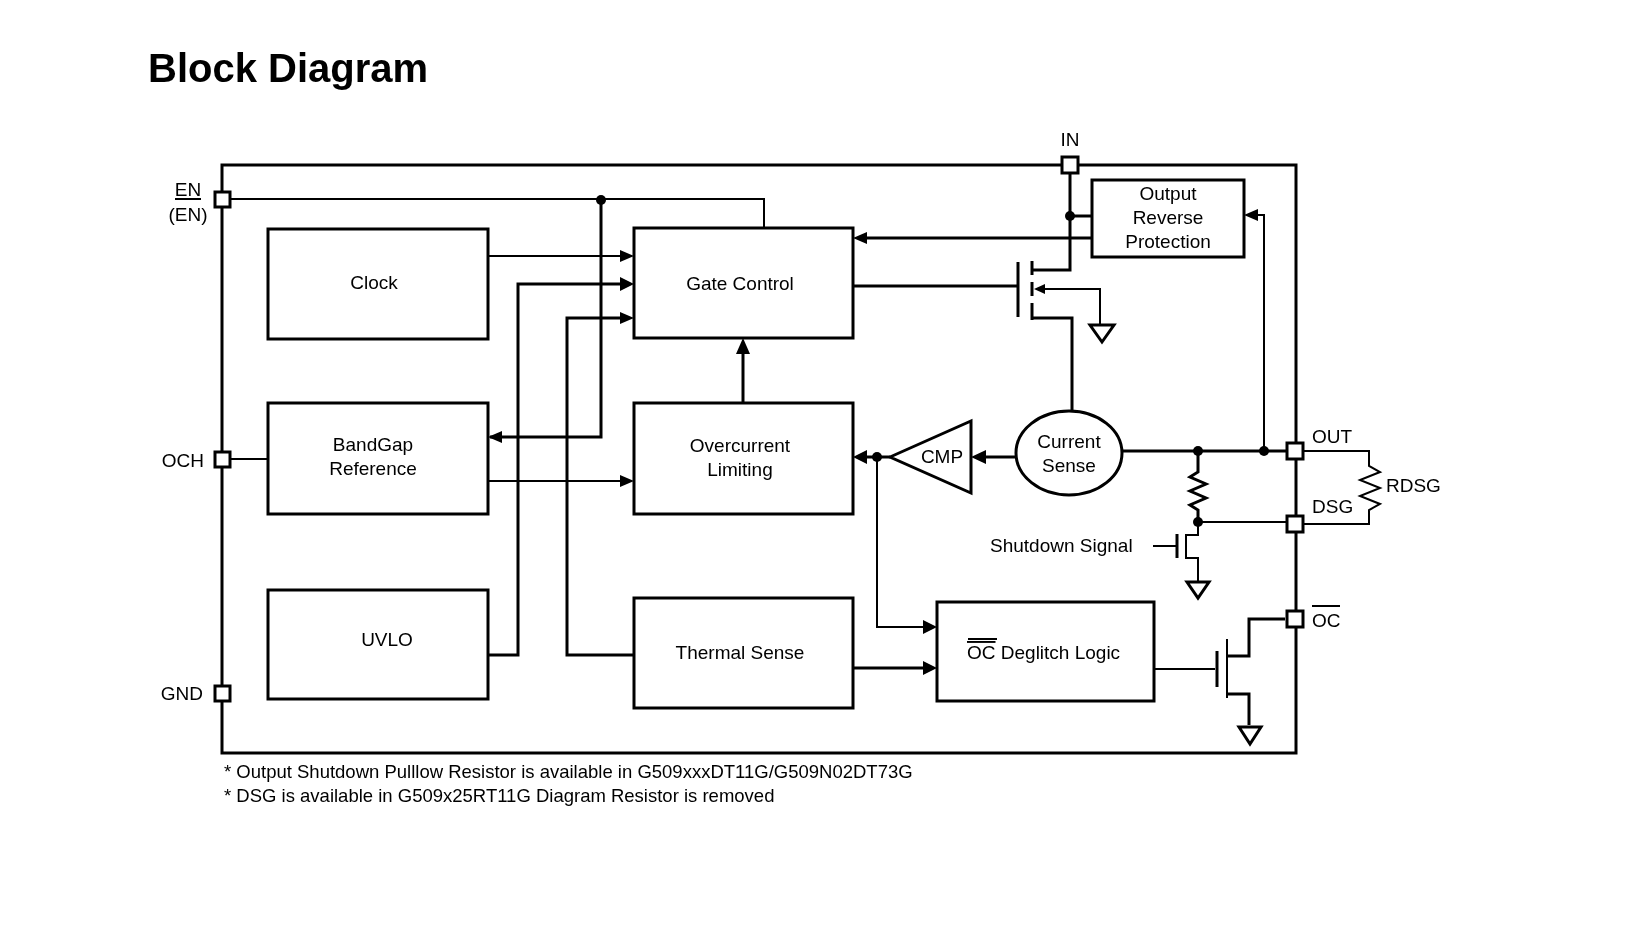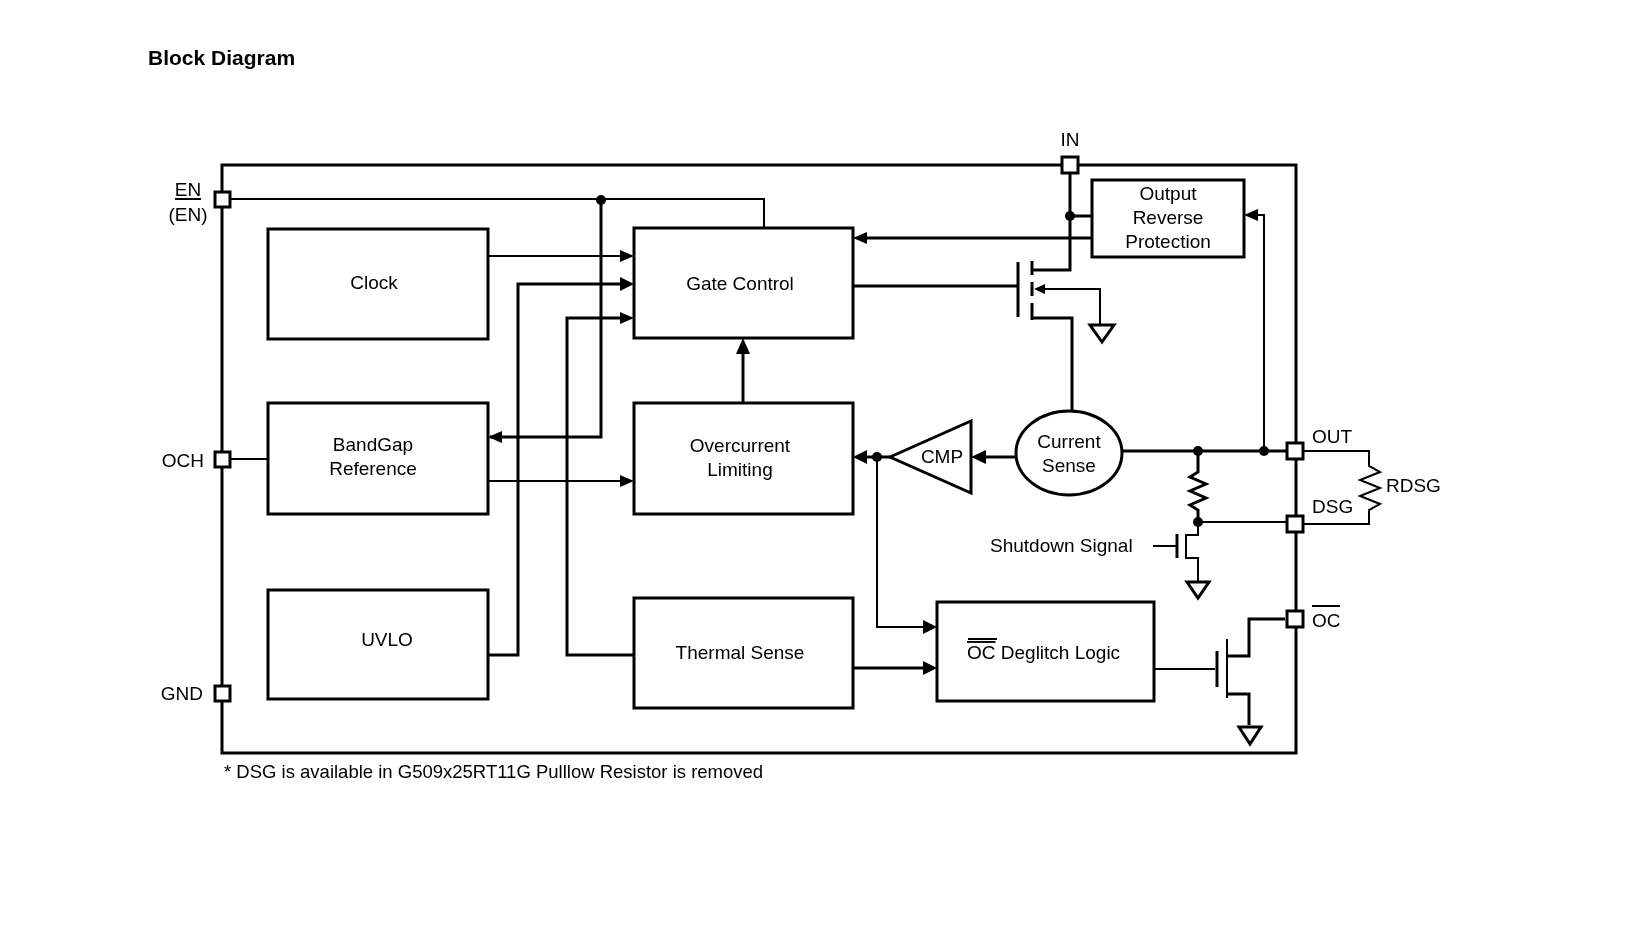--- a/index.html
+++ b/index.html
@@ -1,18 +1,18 @@
 <!DOCTYPE html>
 <html><head>
 <meta charset="utf-8">
 <style>
   html, body { margin: 0; padding: 0; background: #ffffff; }
   body { width: 1651px; height: 949px; position: relative; overflow: hidden;
          font-family: "Liberation Sans", sans-serif; color: #000; }
-  #page-title { position: absolute; left: 148px; top: 46px; font-size: 21px; font-weight: bold; margin: 0; }
+  #page-title { position: absolute; left: 148px; top: 46px; font-size: 40px; font-weight: bold; margin: 0; }
   svg { position: absolute; left: 0; top: 0; }
   svg text { font-family: "Liberation Sans", sans-serif; fill: #000; }
   .blk { fill: #fff; stroke: #000; stroke-width: 3; }
   .w { stroke: #000; stroke-width: 2; fill: none; }
   .wt { stroke: #000; stroke-width: 3; fill: none; }
   .pin { fill: #fff; stroke: #000; stroke-width: 3; }
   .dot { fill: #000; }
   .arr { fill: #000; }
   .lbl { font-size: 19px; }
   .pinlbl { font-size: 19px; }
@@ -166,14 +166,15 @@
   <text class="pinlbl" x="1070" y="146" text-anchor="middle">IN</text>
   <text class="pinlbl" x="204" y="467" text-anchor="end">OCH</text>
   <text class="pinlbl" x="203" y="700" text-anchor="end">GND</text>
   <text class="pinlbl" x="1312" y="443">OUT</text>
   <text class="pinlbl" x="1312" y="513">DSG</text>
   <text class="pinlbl" x="1312" y="627">OC</text>
   <line stroke="#000" stroke-width="2" x1="1312" y1="606" x2="1340" y2="606"></line>
 </svg>
 
 <div class="notes">
-  <div>* DSG is available in G509x25RT11G Pulllow Resistor is removed</div>
+  <div>* Output Shutdown Pulllow Resistor is available in G509xxxDT11G/G509N02DT73G</div>
+  <div>* DSG is available in G509x25RT11G Diagram Resistor is removed</div>
 </div>
 
 </body></html>

